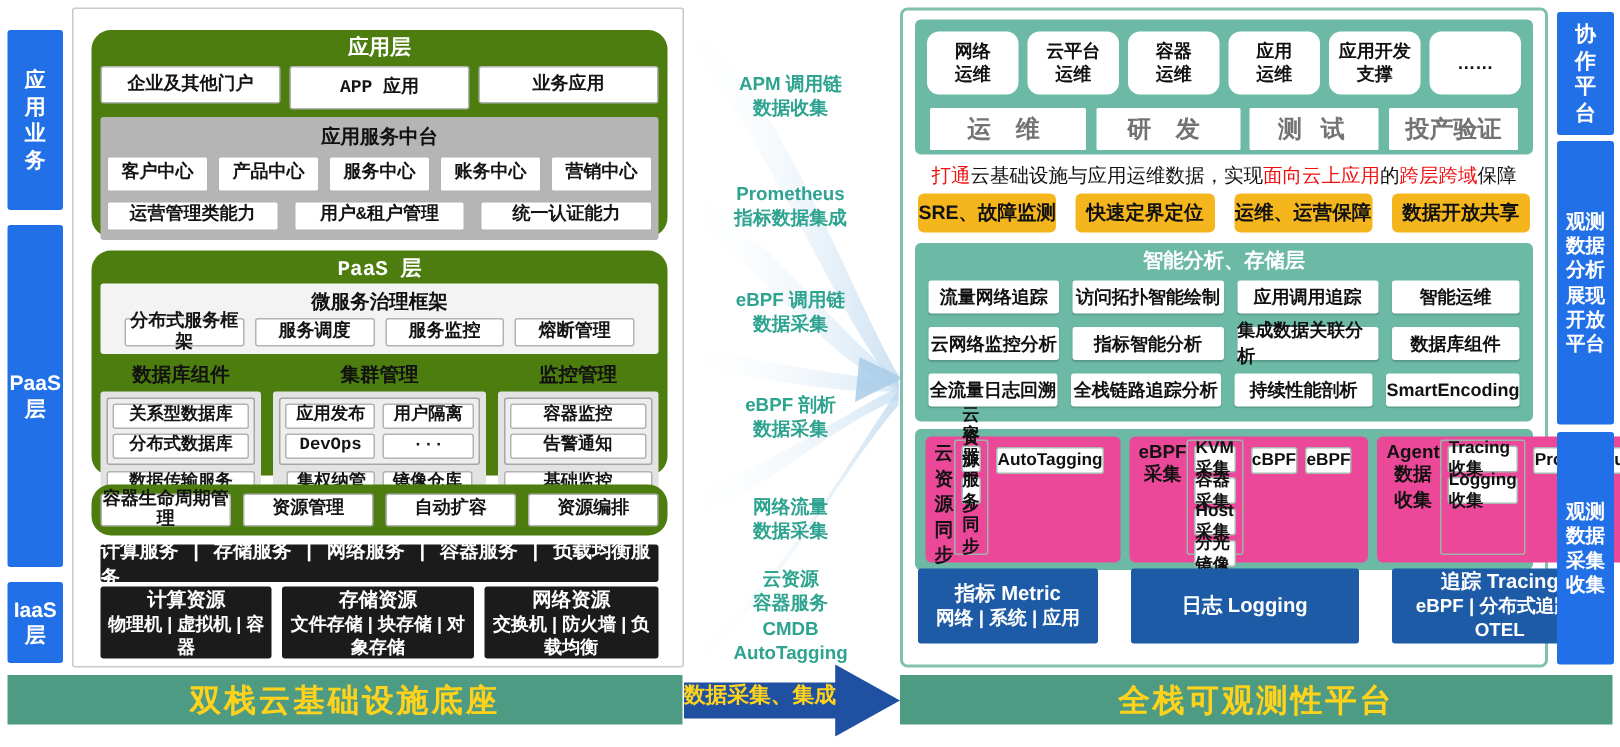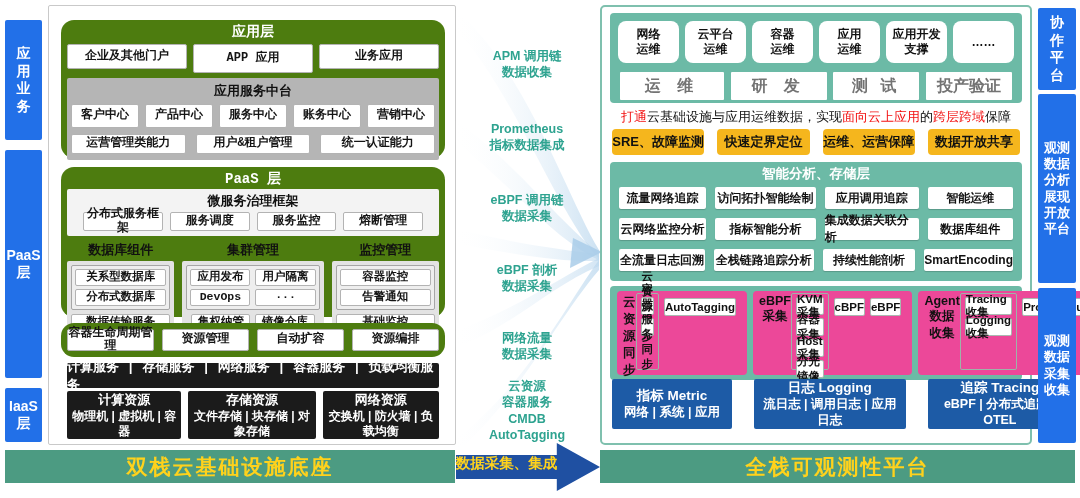--- a/index.html
+++ b/index.html
@@ -372,21 +372,20 @@
     </div>
   </div>
 
   <div class="abs row" style="left:10px;top:372px;width:460px;height:50px;gap:22px;">
     <div class="blue-box" style="flex:0.92;">
       <div class="t">指标 Metric</div>
       <div class="s">网络 | 系统 | 应用</div>
     </div>
     <div class="blue-box" style="flex:1.18;">
       <div class="t">日志 Logging</div>
-      <div class="s">流日志 | 调用日志 | 应用日志</div>
     </div>
     <div class="blue-box" style="flex:1.12;">
       <div class="t">追踪 Tracing</div>
       <div class="s">eBPF | 分布式追踪 | OTEL</div>
     </div>
   </div>
 </div>
 
 <div class="banner" style="left:600px;top:450px;width:475px;height:33px;">全栈可观测性平台</div>
 

